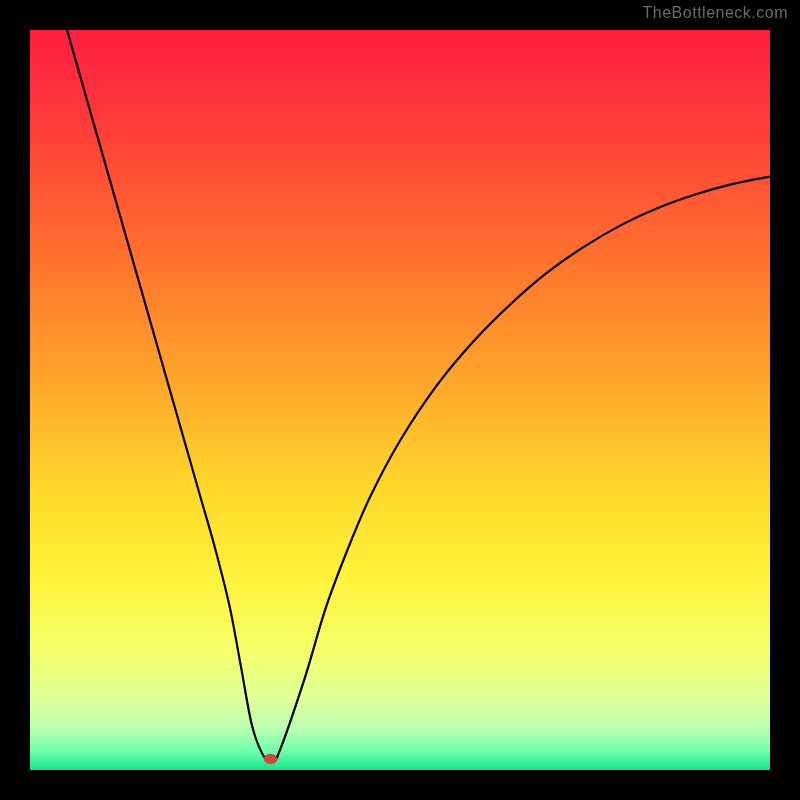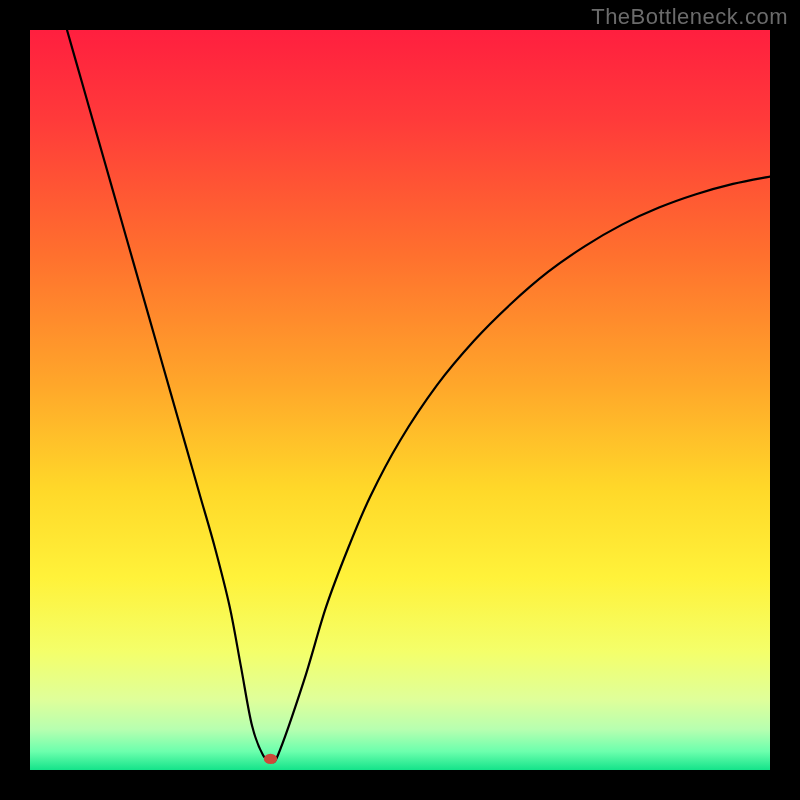--- a/index.html
+++ b/index.html
@@ -23,21 +23,21 @@
     top: 30px;
     width: 740px;
     height: 740px;
     overflow: hidden;
   }
   .watermark {
     position: absolute;
     top: 4px;
     right: 12px;
     color: #6b6b6b;
-    font-size: 22px;
+    font-size: 16px;
     font-weight: 500;
     letter-spacing: 0.5px;
     user-select: none;
   }
   svg {
     display: block;
   }
 </style>
 </head>
 <body>

